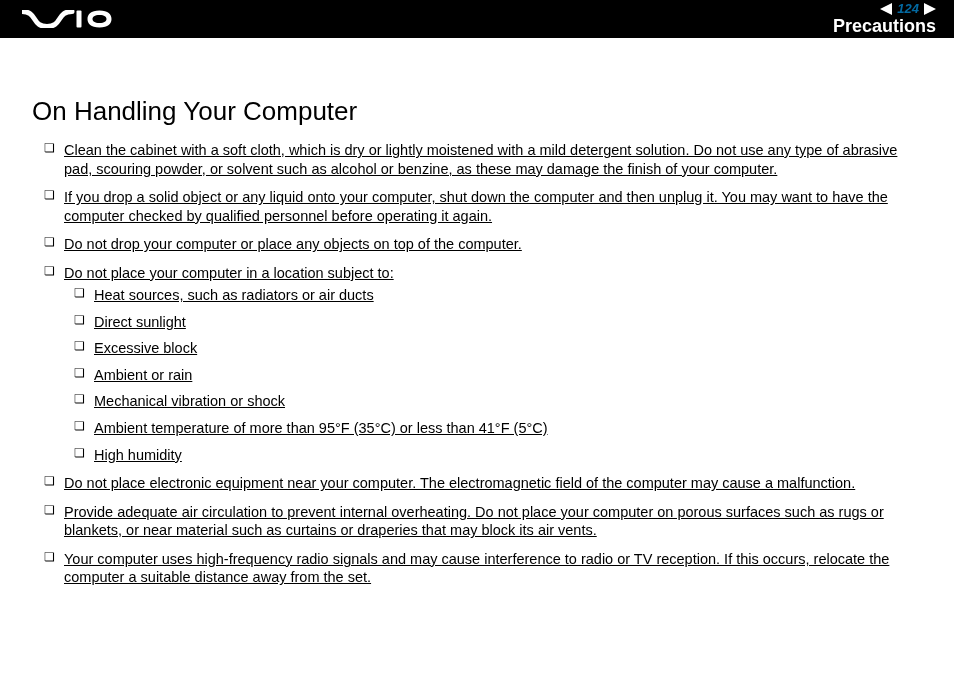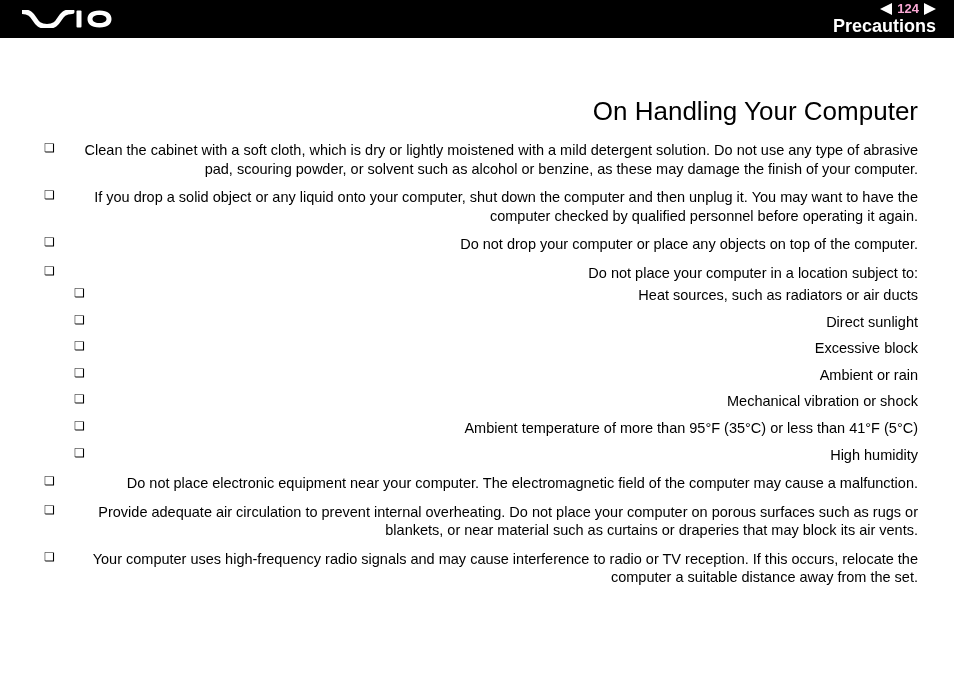--- a/index.html
+++ b/index.html
@@ -38,43 +38,44 @@
     gap: 2px;
   }
   .nav-tri {
     width: 0; height: 0;
     border-top: 6px solid transparent;
     border-bottom: 6px solid transparent;
   }
   .nav-tri.left { border-right: 12px solid #fff; }
   .nav-tri.right { border-left: 12px solid #fff; }
   .page-num {
-    color: #f9a8d4;
+    color: #0369a1;
     font-weight: bold;
+    font-style: italic;
     font-size: 13px;
     padding: 0 3px;
   }
   .section-name {
     color: #fff;
     font-weight: bold;
     font-size: 18px;
     margin-top: -1px;
   }
   .content {
     padding: 58px 36px 0 32px;
-    text-align: right;
   }
   h1 {
     font-size: 26px;
     font-weight: normal;
     margin-bottom: 14px;
   }
   ul.top {
     list-style: none;
     padding-left: 12px;
+    text-decoration: underline;
   }
   ul.top > li {
     position: relative;
     padding-left: 20px;
     font-size: 14.5px;
     line-height: 1.28;
     margin-bottom: 10px;
   }
   ul.top > li::before {
     content: "❏";

